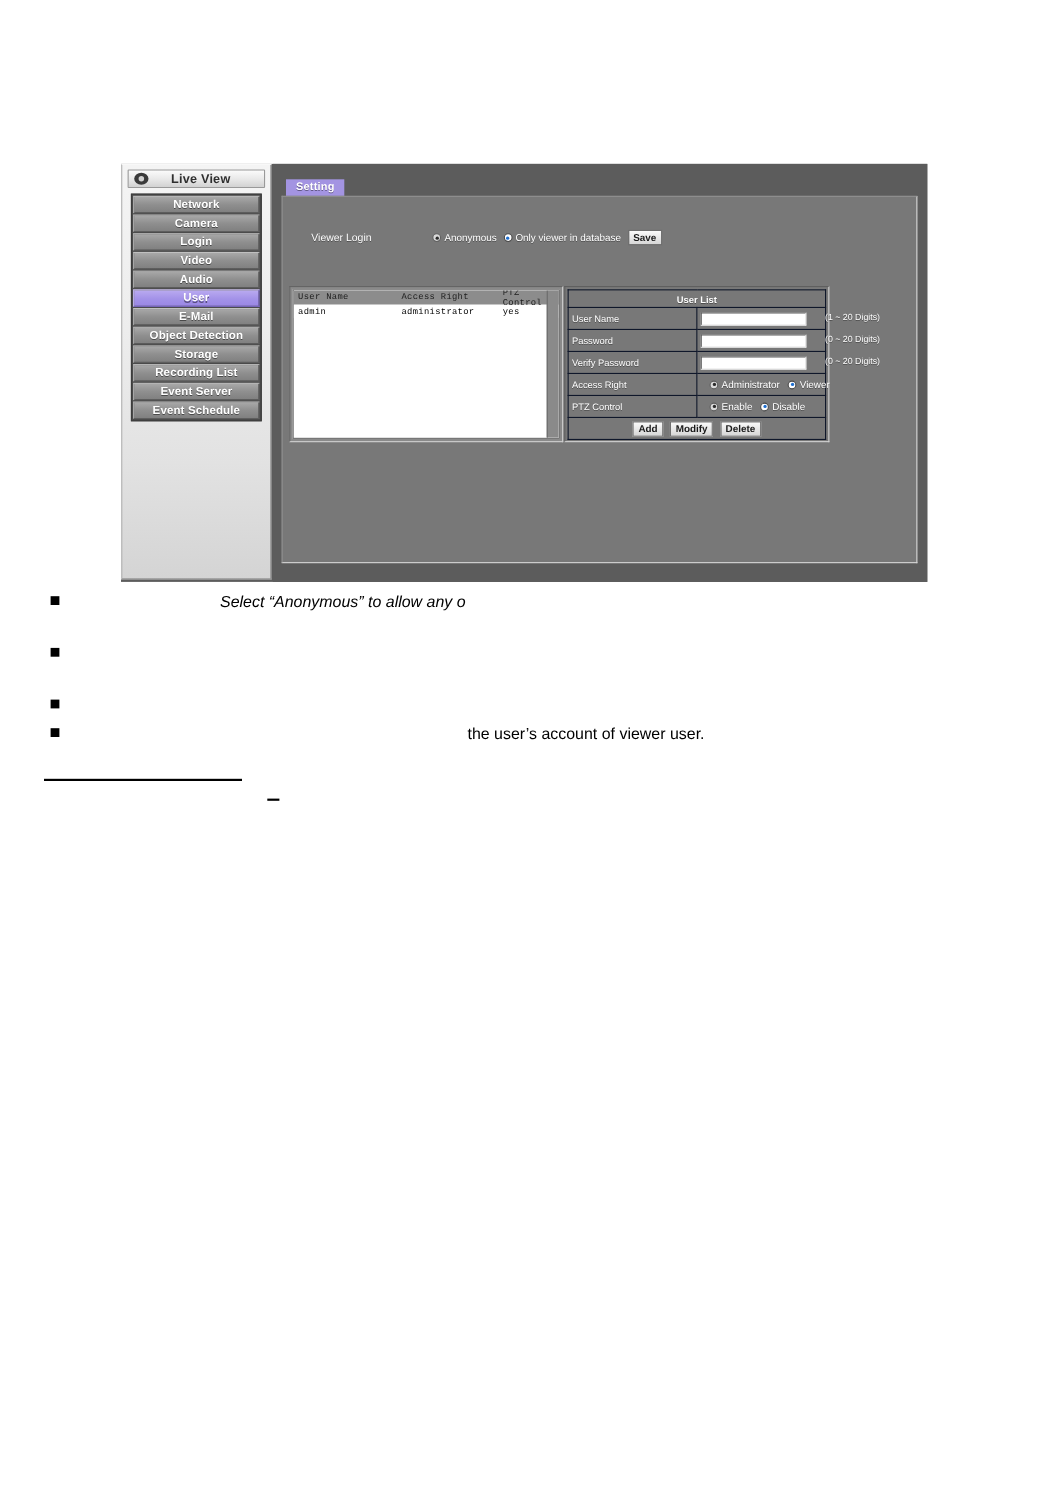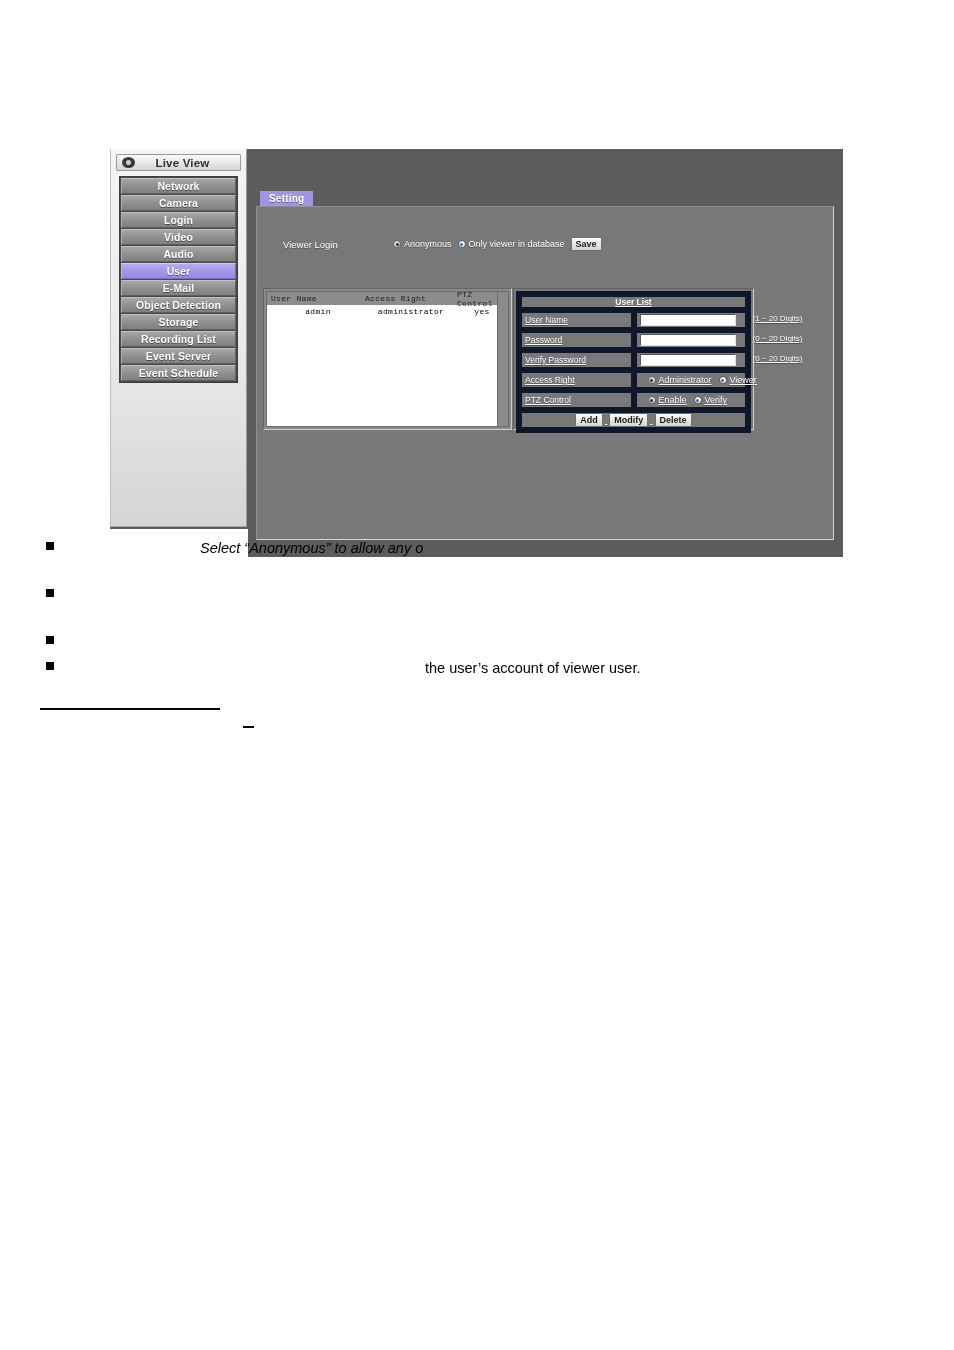--- a/index.html
+++ b/index.html
@@ -144,21 +144,20 @@
     border-bottom: 1px solid #7a68c4;
   }
 
   
   .content {
     position: absolute;
     left: 138px; top: 0px;
     width: 595px;
     height: 380px;
     background: #5c5c5c;
-    margin-top: 28px;
   }
   .tabbar {
     position: relative;
     height: 29px;
   }
   .tab {
     position: absolute;
     left: 12px; top: 14px;
     padding: 2px 9px 3px 9px;
     background: #a394e2;
@@ -284,21 +283,20 @@
   }
   .list-row {
     height: 12px;
     display: flex;
     align-items: center;
     background: #ffffff;
     font-family: "Liberation Mono", monospace;
     font-size: 8px;
     color: #000000;
     letter-spacing: .3px;
-    text-align: center;
   }
   .c-user { width: 98px; padding-left: 4px; }
   .c-acc  { width: 92px; }
   .c-ptz  { width: 50px; }
   .list-scroll {
     position: absolute;
     right: 0; top: 0;
     width: 11px; height: 100%;
     background: #8a8a8a;
     border-left: 1px solid #6a6a6a;
@@ -317,29 +315,28 @@
     border-bottom: 1px solid #d2d2d2;
     padding: 2px;
   }
   .ftable {
     width: 100%;
     height: 100%;
     border-collapse: collapse;
     table-layout: fixed;
   }
   .ftable td, .ftable th {
-    border: 6px solid #0f172a;
+    border: 1px solid #0f172a;
     font-size: 8.5px;
     color: #ffffff;
     text-shadow: 0 1px 0 rgba(0,0,0,.35);
     font-weight: normal;
     padding: 0 3px;
     height: 20px;
     vertical-align: middle;
-    text-decoration: underline;
   }
   .ftable th {
     text-align: center;
     font-weight: bold;
     height: 16px;
   }
   .lbl-col { width: 72px; }
   .inp-wrap {
     display: flex;
     align-items: flex-start;
@@ -532,21 +529,21 @@
             <tr>
               <td class="lbl-col">PTZ Control</td>
               <td>
                 <div class="radio-cell">
                   <label class="radio">
                     <span class="dot on"></span>
                     <span>Enable</span>
                   </label>
                   <label class="radio">
                     <span class="dot ring"></span>
-                    <span>Verify</span>
+                    <span>Disable</span>
                   </label>
                 </div>
               </td>
             </tr>
             <tr>
               <td colspan="2" class="btn-row">
                 <button class="btn">Add</button>
                 <button class="btn">Modify</button>
                 <button class="btn">Delete</button>
               </td>

